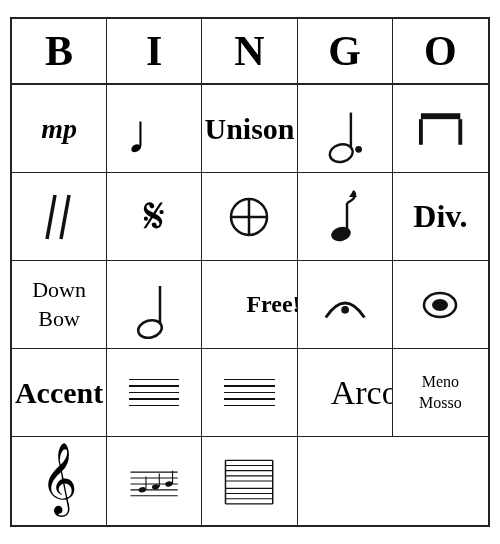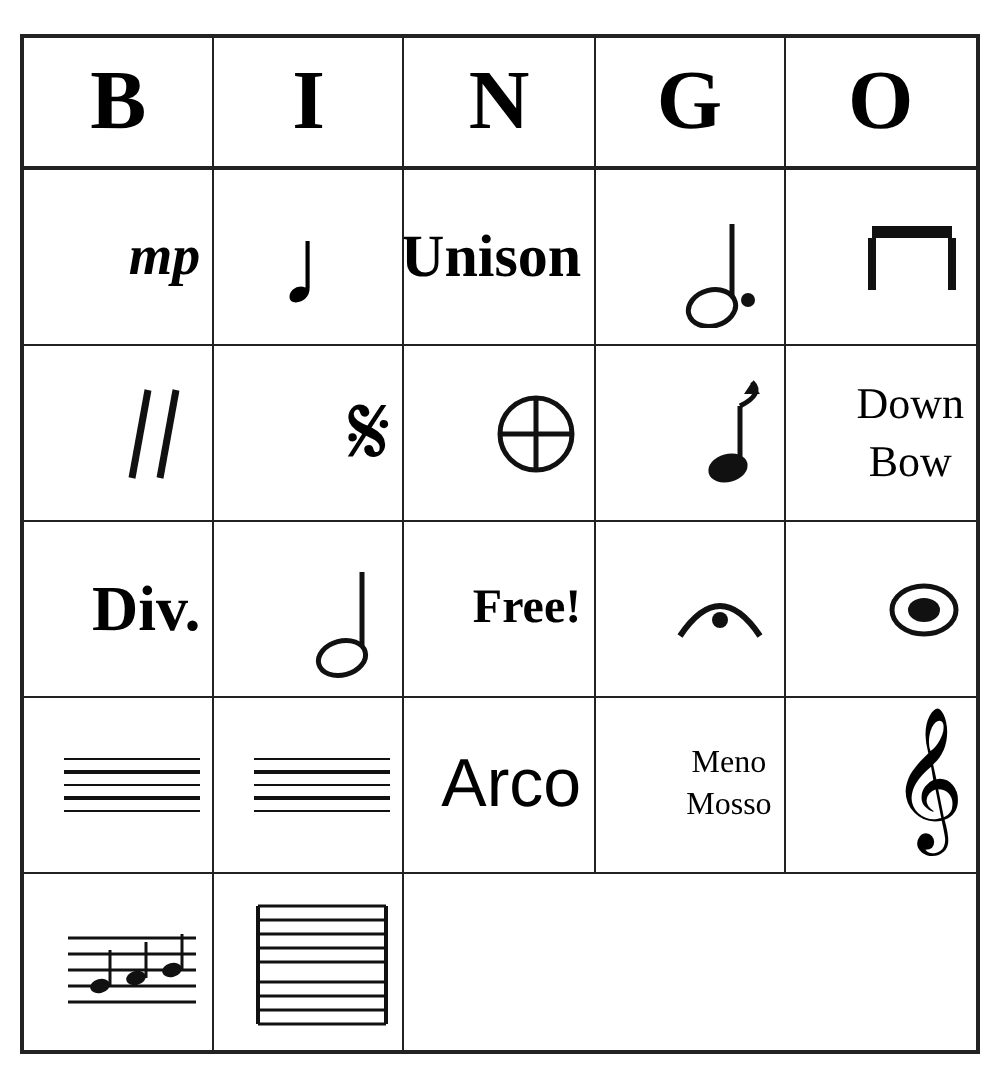--- a/index.html
+++ b/index.html
@@ -32,24 +32,24 @@
     .bingo-header-cell:last-child { border-right: none; }
     .bingo-grid {
       display: grid;
       grid-template-columns: repeat(5, 1fr);
       grid-template-rows: repeat(5, 88px);
     }
     .cell {
       border-right: 1px solid #222;
       border-bottom: 1px solid #222;
       display: flex;
-      justify-content: flex-end;
+      justify-content: center;
       align-items: center;
       text-align: center;
-      padding: 6px;
+      padding: 22px;
       overflow: hidden;
       position: relative;
     }
     .cell:nth-child(5n) { border-right: none; }
     .cell:nth-child(n+21) { border-bottom: none; }
 
     
     .cell-text {
       font-size: 30px;
       font-weight: bold;
@@ -89,21 +89,21 @@
       margin: 5px 0;
       width: 100%;
     }
     .staff-group {
       width: 68px;
     }
 
     
     .arco-text {
       font-size: 34px;
-      font-family: Liberation Sans, sans-serif;
+      font-family: Liberation Serif, serif;
       margin-left: 40px;
     }
   </style>
 </head>
 <body>
 
 <div class="bingo-card">
   <div class="bingo-header">
     <div class="bingo-header-cell">B</div>
     <div class="bingo-header-cell">I</div>
@@ -166,25 +166,25 @@
 
         <line x1="20" y1="14" x2="20" y2="46" stroke="#111" stroke-width="2.5"></line>
 
         <ellipse cx="14" cy="45" rx="10" ry="7" fill="#111" transform="rotate(-15 14 45)"></ellipse>
 
         <path d="M20,14 Q32,8 26,2" fill="none" stroke="#111" stroke-width="2.5"></path>
         <polygon points="26,2 22,8 30,8" fill="#111"></polygon>
       </svg>
     </div>
     <div class="cell">
+      <span class="cell-text-large" style="font-size:32px;">Div.</span>
+    </div>
+
+    <div class="cell">
       <div style="font-size:22px; font-family: 'Times New Roman', serif; line-height:1.3;">Down<br>Bow</div>
-    </div>
-
-    <div class="cell">
-      <span class="cell-text-large" style="font-size:32px;">Div.</span>
     </div>
     <div class="cell">
 
       <svg width="40" height="70" viewBox="0 0 40 70">
         <line x1="26" y1="16" x2="26" y2="60" stroke="#111" stroke-width="2.5"></line>
         <ellipse cx="16" cy="59" rx="12" ry="8.5" fill="#fff" stroke="#111" stroke-width="2.5" transform="rotate(-15 16 59)"></ellipse>
       </svg>
     </div>
     <div class="cell">
       <span class="free-cell">Free!</span>
@@ -196,20 +196,23 @@
         <circle cx="26" cy="26" r="4" fill="#111"></circle>
       </svg>
     </div>
 
     <div class="cell">
 
       <svg width="40" height="34" viewBox="0 0 40 34">
         <ellipse cx="20" cy="17" rx="16" ry="12" fill="#fff" stroke="#111" stroke-width="2.5"></ellipse>
         <ellipse cx="20" cy="17" rx="8" ry="6" fill="#111"></ellipse>
       </svg>
+    </div>
+    <div class="cell">
+      <span class="cell-text">Accent</span>
     </div>
     <div class="cell">
 
       <div class="staff-group">
         <div class="staff-line"></div>
         <div class="staff-line"></div>
         <div class="staff-line"></div>
         <div class="staff-line"></div>
         <div class="staff-line"></div>
       </div>

